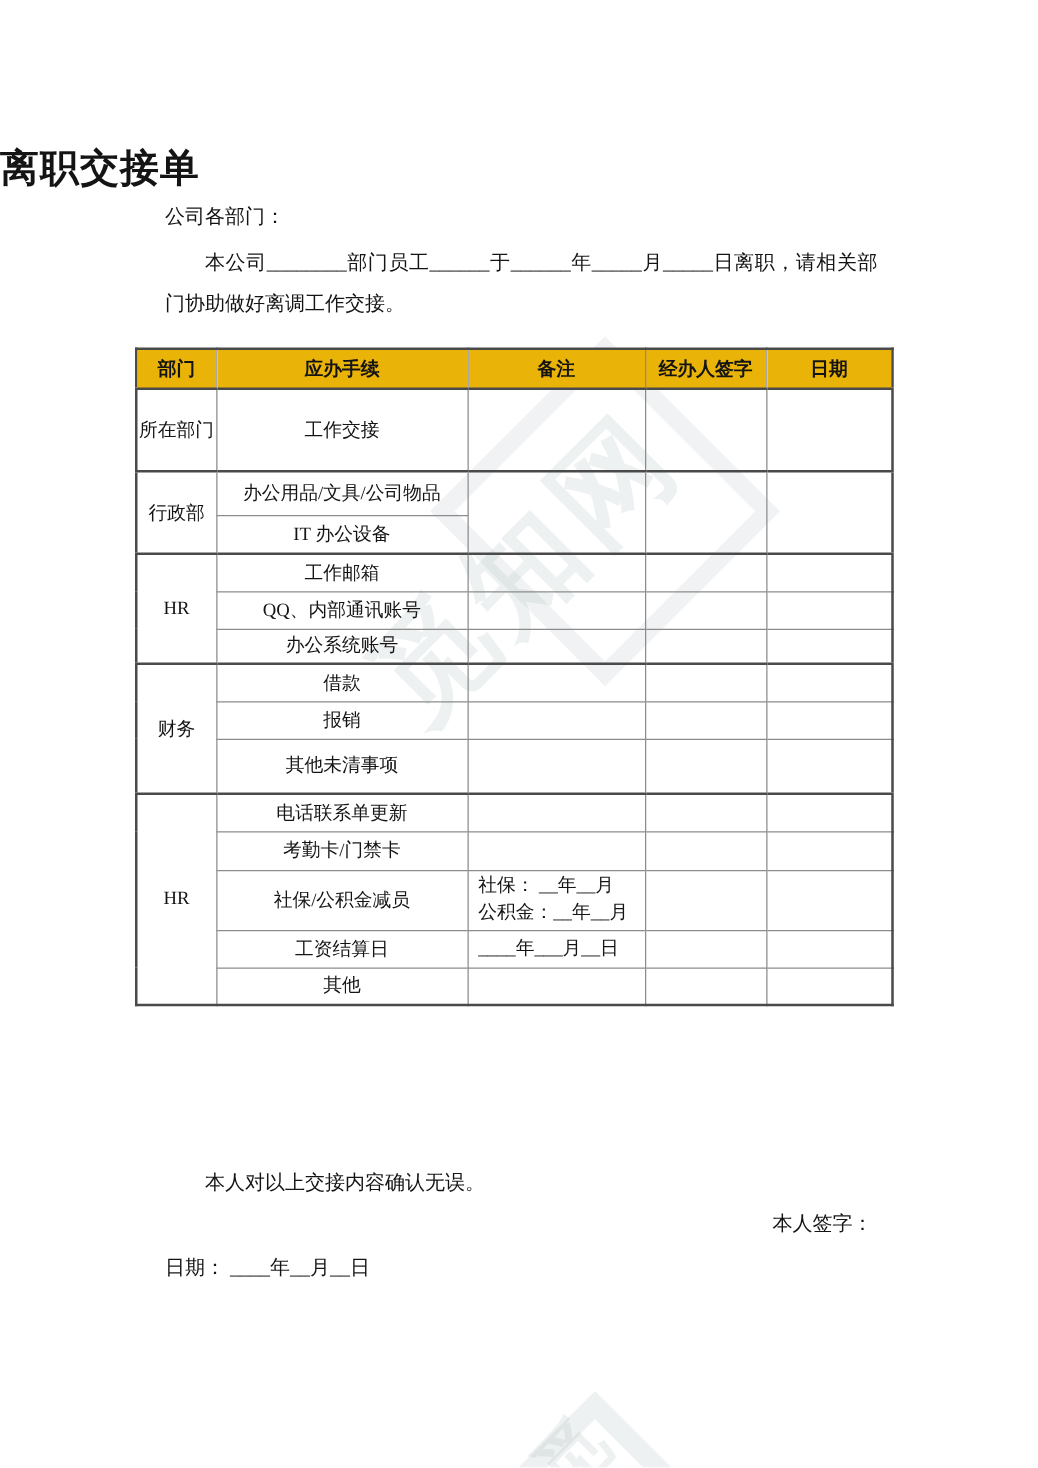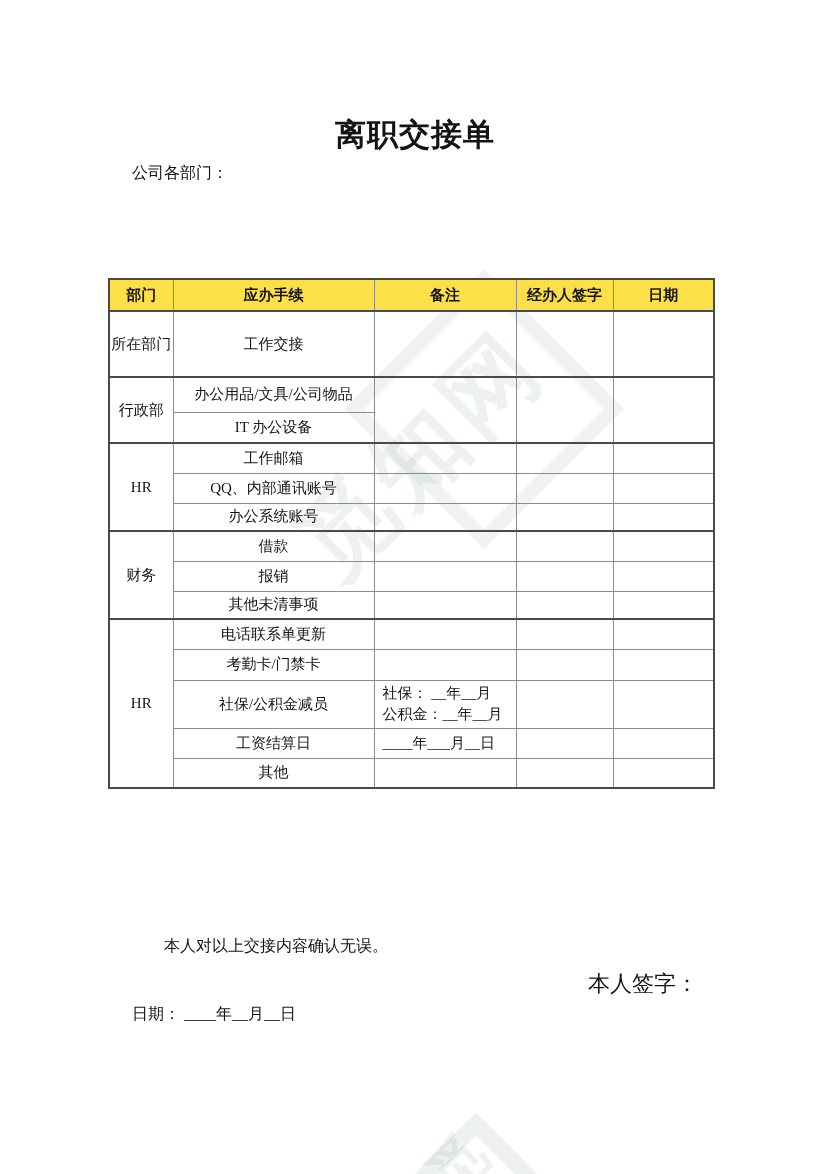--- a/index.html
+++ b/index.html
@@ -31,51 +31,51 @@
   }
   .wm-char-bottom{
     left:430px;top:1128px;
     font-size:56px;font-weight:bold;
     color:rgba(150,165,170,0.16);
     transform:rotate(-45deg);
   }
   
   .doc-title{
     position:absolute;top:114px;left:0;width:100%;
-    text-align:center;font-size:31px;font-weight:bold;letter-spacing:1px;
+    font-size:31px;font-weight:bold;letter-spacing:1px;
     z-index:1;
   }
   .salutation{position:absolute;left:132px;top:163px;font-size:16px;z-index:1;}
   .intro{
     position:absolute;left:132px;top:194px;width:570px;
     font-size:16px;line-height:33px;text-indent:2em;text-align:justify;z-index:1;
   }
   .declaration{
     position:absolute;left:132px;top:806px;width:568px;
     font-size:16px;line-height:32px;text-indent:2em;text-align:justify;z-index:1;
   }
   .confirmation{position:absolute;left:132px;top:936px;width:568px;font-size:16px;text-indent:2em;z-index:1;}
-  .sig{position:absolute;left:132px;top:969px;width:566px;text-align:right;font-size:22px;z-index:1;}
+  .sig{position:absolute;left:132px;top:969px;width:566px;text-align:right;font-size:16px;z-index:1;}
   .sigdate{position:absolute;left:132px;top:1004px;width:566px;font-size:16px;z-index:1;}
   
   table.handover{
     position:absolute;left:108px;top:278px;z-index:1;
     width:605px;table-layout:fixed;
     border-collapse:collapse;
     border:2px solid #4a4a4a;
     background:transparent;
   }
   .handover th,.handover td{
     border:1px solid #8c8c8c;
     text-align:center;vertical-align:middle;
     font-size:15px;padding:0;
     overflow:hidden;
   }
   .handover thead th{
-    background:#fde047;
+    background:#eab308;
     height:30px;font-weight:bold;
     border-bottom:2px solid #4a4a4a;
     margin-top:32px;
   }
   .handover tr.sec td{border-top:2px solid #4a4a4a;}
   .handover td.remark-left{
     text-align:left;padding-left:8px;line-height:21px;font-size:15px;
   }
 </style>
 </head>
@@ -83,20 +83,21 @@
 
 <div class="page">
 
   <div class="wm wm-diamond"></div>
   <div class="wm wm-text">觅知网</div>
   <div class="wm wm-diamond-bottom"></div>
   <div class="wm wm-char-bottom">觅</div>
 
   <div class="doc-title">离职交接单</div>
   <div class="salutation">公司各部门：</div>
+  <div class="intro">本公司________部门员工______于______年_____月_____日离职，请相关部门协助做好离调工作交接。</div>
 
   <table class="handover">
     <colgroup>
       <col style="width:64px">
       <col style="width:201px">
       <col style="width:142px">
       <col style="width:97px">
       <col style="width:101px">
     </colgroup>
     <thead>
@@ -151,21 +152,21 @@
           <td></td>
           <td></td>
           <td></td>
         </tr>
         <tr style="height: 30px; padding-left: 28px;">
           <td>报销</td>
           <td></td>
           <td></td>
           <td></td>
         </tr>
-        <tr style="height: 28px;">
+        <tr style="height: 44px;">
           <td>其他未清事项</td>
           <td></td>
           <td></td>
           <td></td>
         </tr>
         <tr class="sec" style="height: 30px;">
           <td rowspan="5">HR</td>
           <td>电话联系单更新</td>
           <td></td>
           <td></td>

